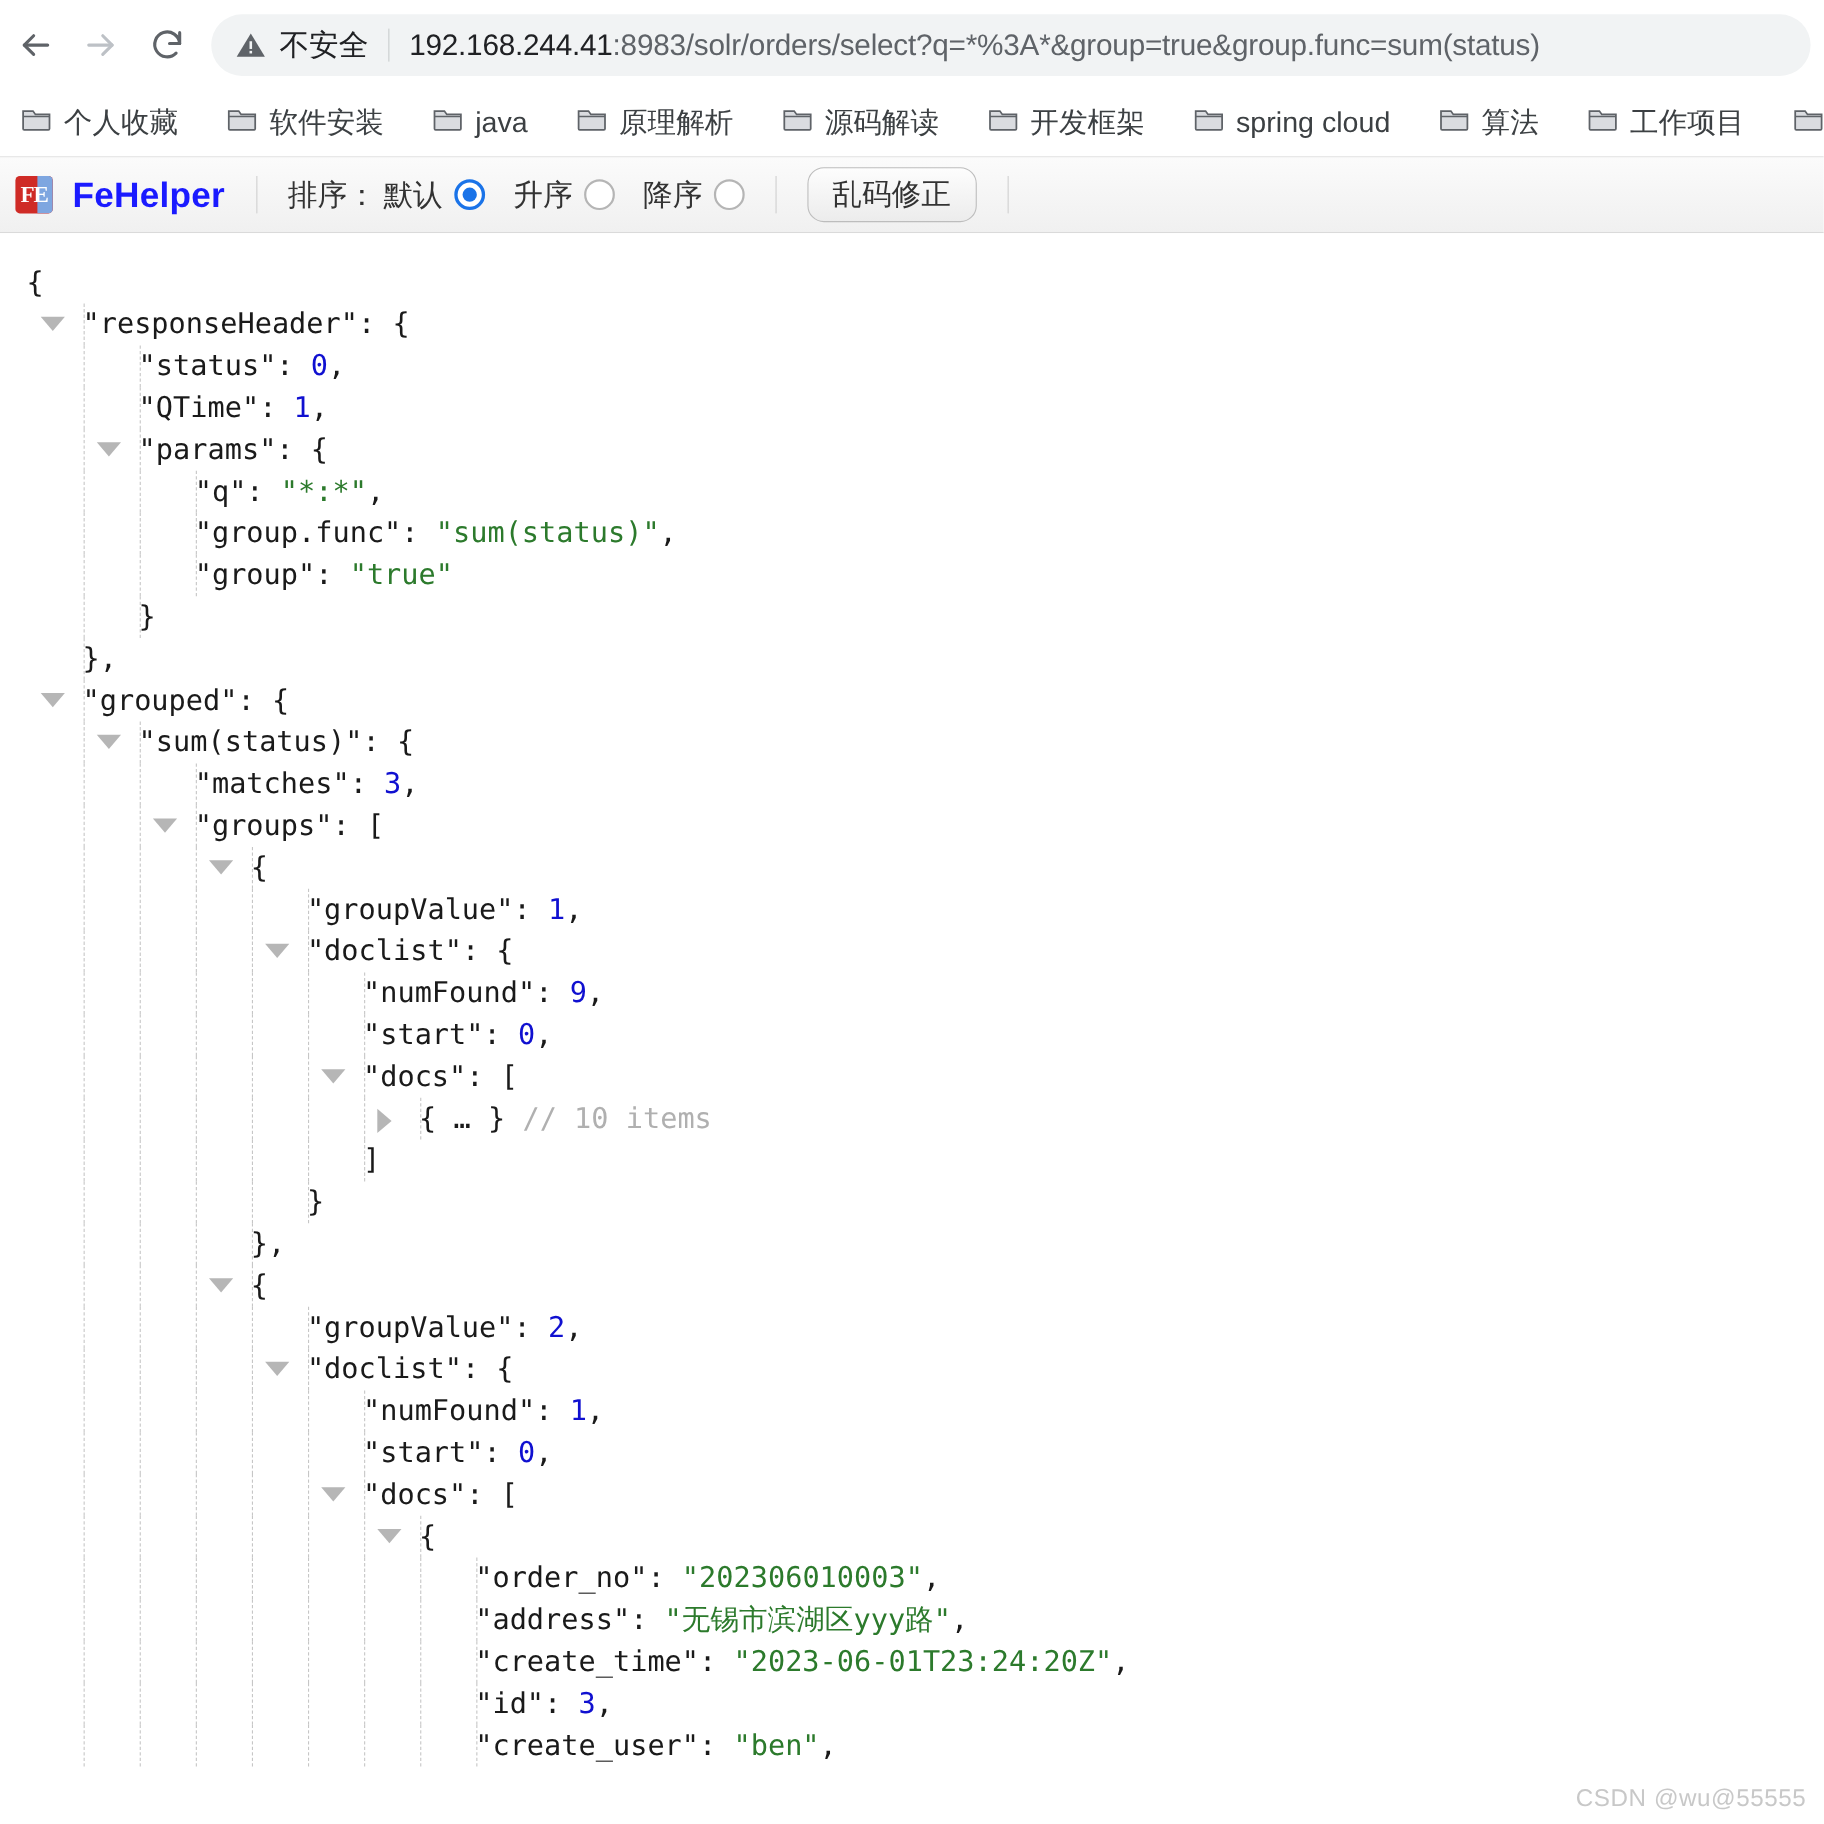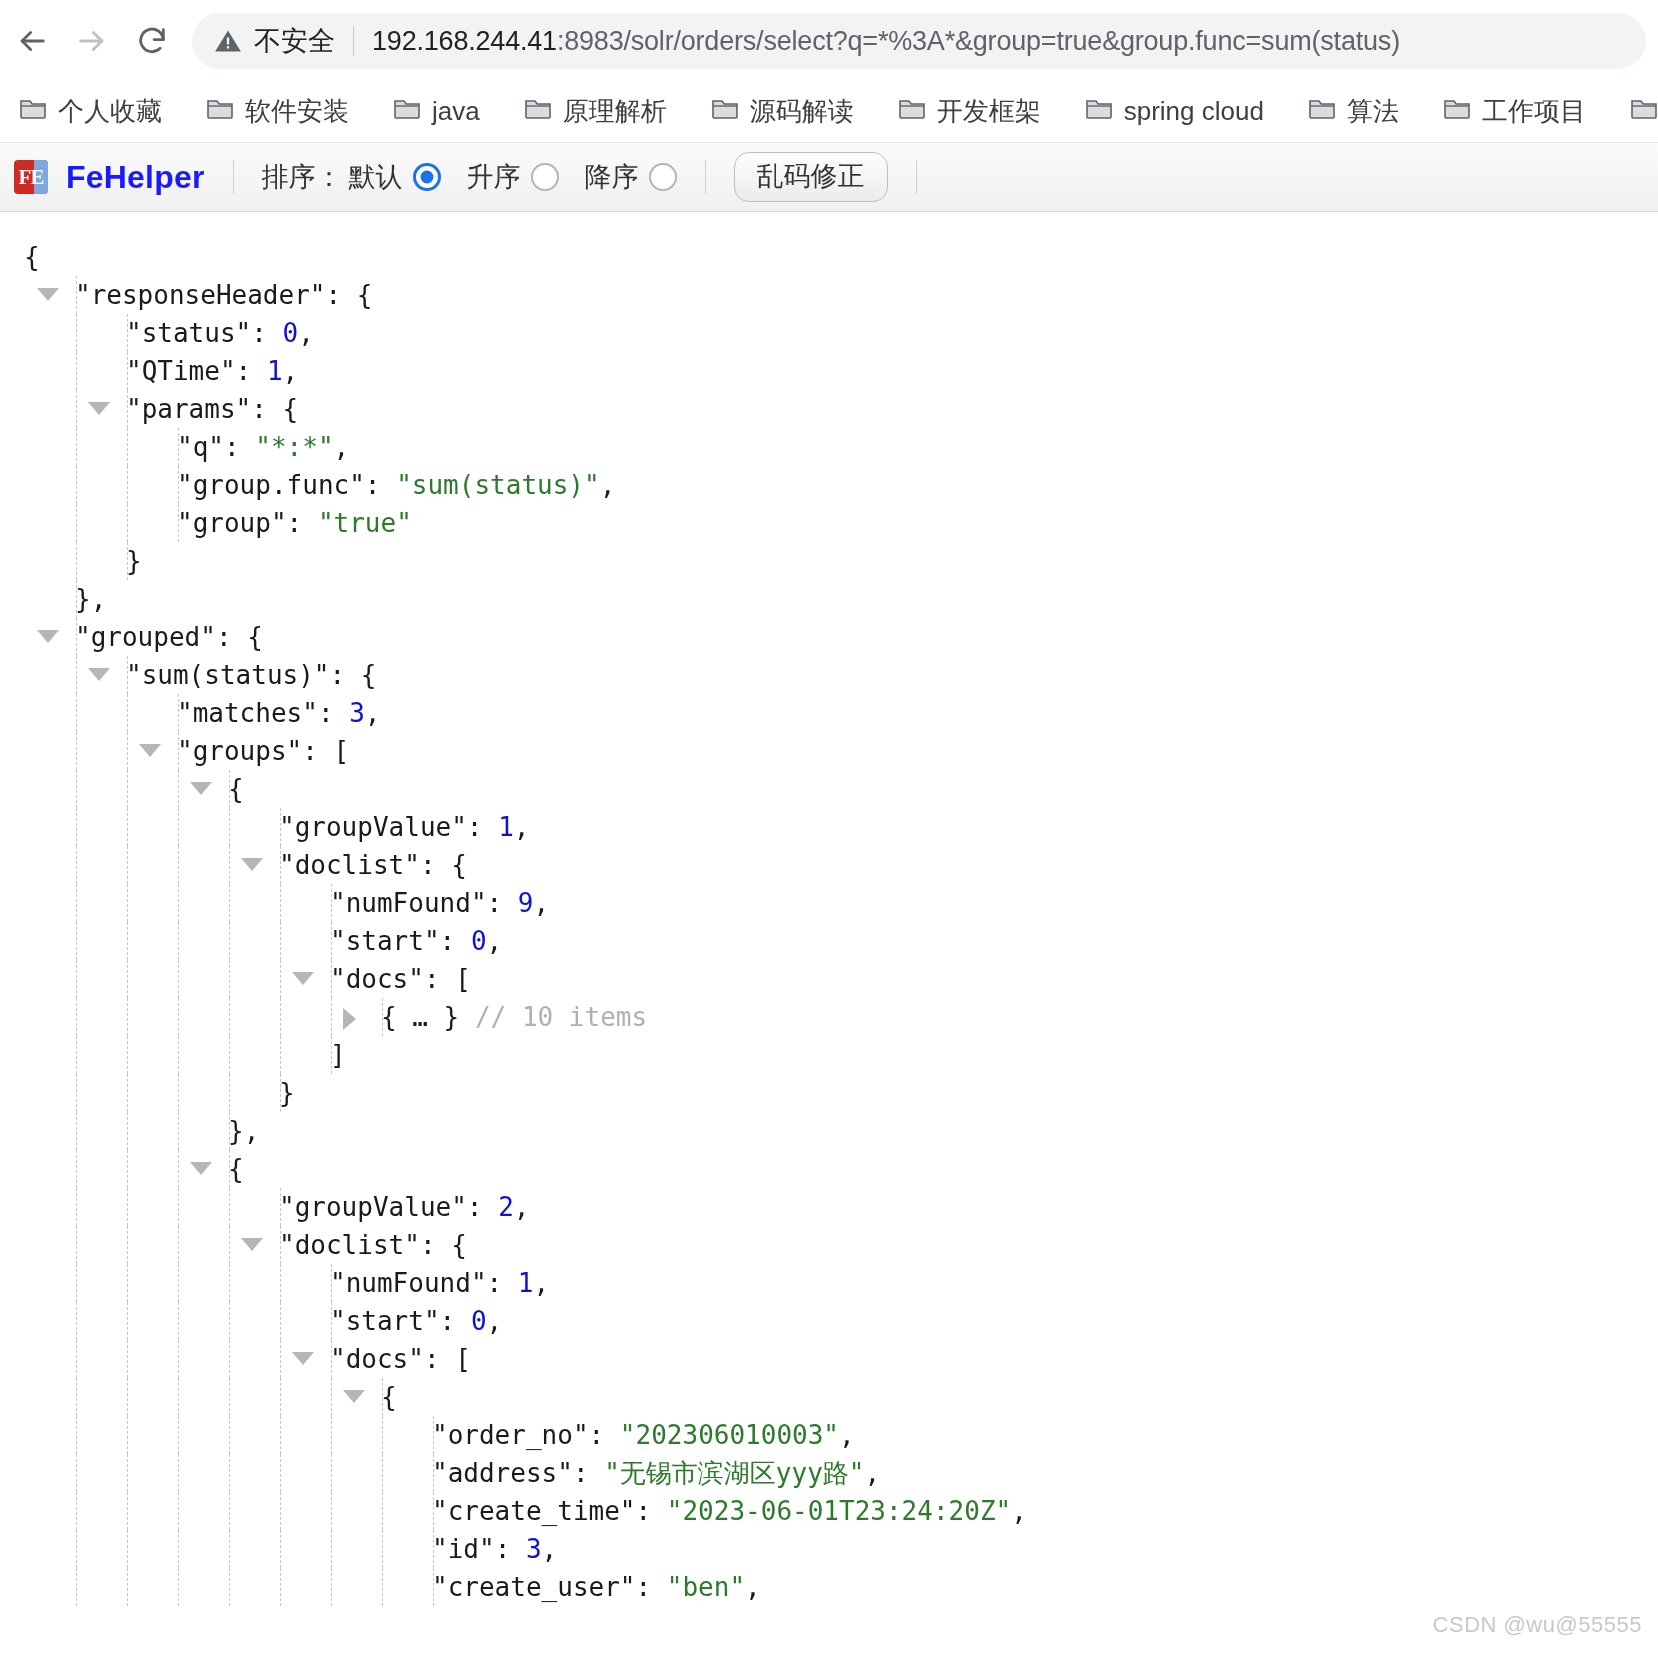--- a/index.html
+++ b/index.html
@@ -208,21 +208,21 @@
   }
   .txt { position:absolute; top:0; white-space:pre; }
   .k { color:#1a1a1a; }
   .s { color:#2c7a2c; }
   .n { color:#1010d0; }
   .p { color:#1a1a1a; }
   .cmt { color:#b0b0b0; }
 
   .watermark {
     position:absolute;
-    right:16px; bottom:20px;
+    right:16px; bottom:10px;
     font-size:22px;
     color:#c8c8c8;
     font-family:"Liberation Sans", sans-serif;
     letter-spacing:0.5px;
   }
 </style>
 </head>
 <body>
 
 <div class="chrome">

